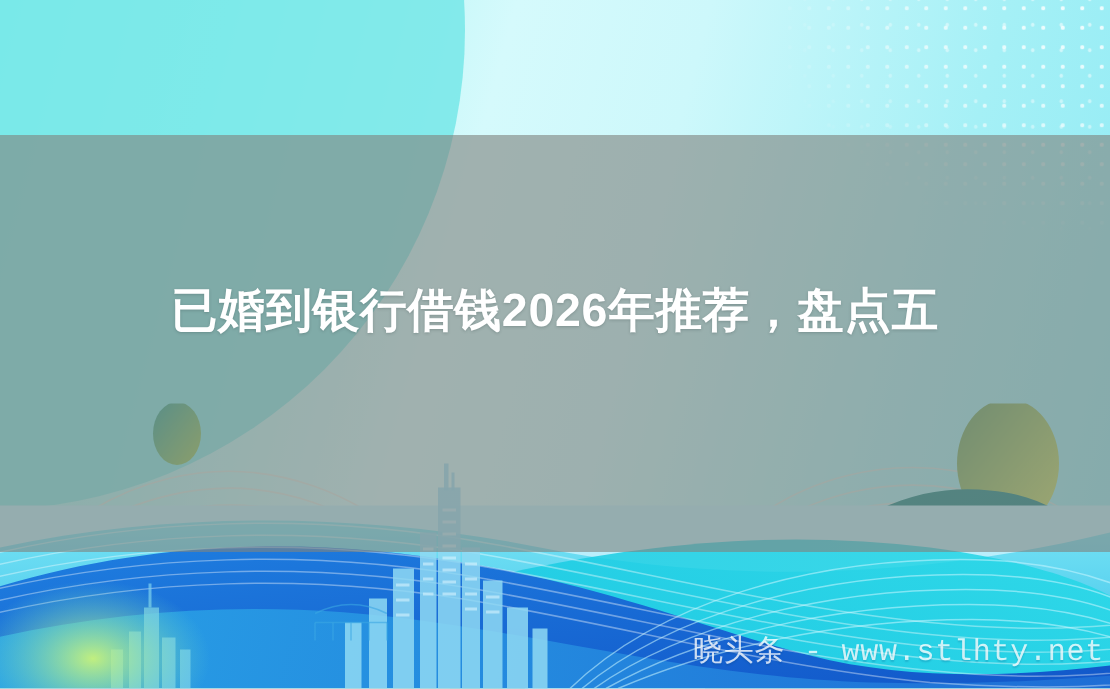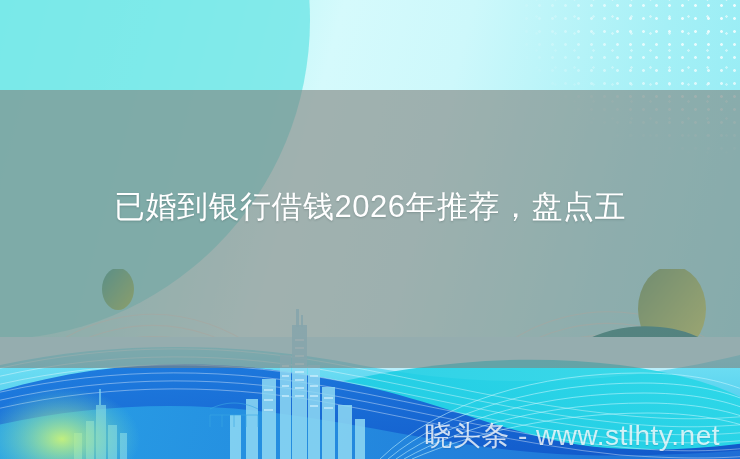--- a/index.html
+++ b/index.html
@@ -85,36 +85,37 @@
     top: 185px;
     text-align: center;
     padding: 0 30px;
     box-sizing: border-box;
   }
   .title-line {
     color: #ffffff;
     font-size: 31px;
     line-height: 44px;
     letter-spacing: .5px;
-    font-weight: 400;
+    font-weight: 700;
     text-shadow: 0 1px 2px rgba(40,60,60,.25);
     white-space: nowrap;
   }
 
   
   .watermark {
     position: absolute;
-    right: 20px;
+    right: 4px;
     bottom: 8px;
     color: rgba(255,255,255,.78);
-    font-size: 28px;
+    font-size: 20px;
     line-height: 30px;
     letter-spacing: .5px;
     white-space: nowrap;
     text-shadow: 0 1px 1px rgba(0,60,110,.18);
+    font-family: Liberation Mono, monospace;
   }
 </style>
 </head>
 <body>
 
 <div id="poster">
 
   <div class="sky">
     <div class="sky-blob-left"></div>
     <div class="dot-field"></div>

